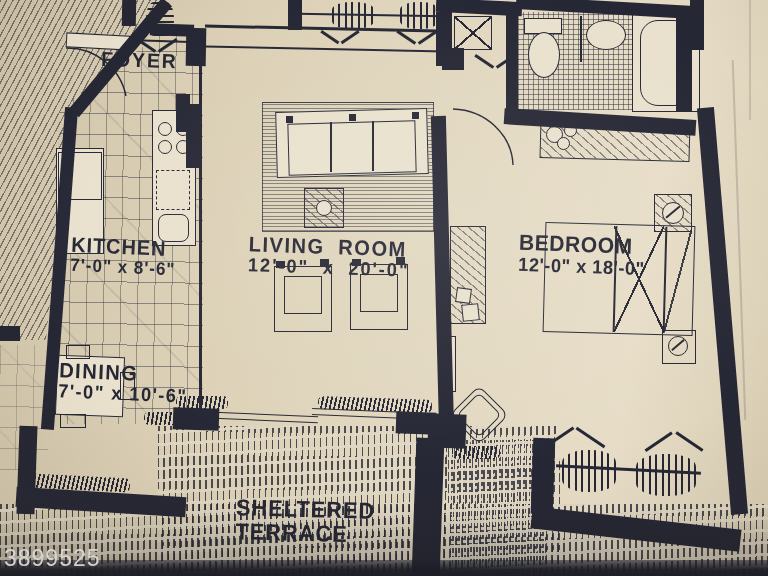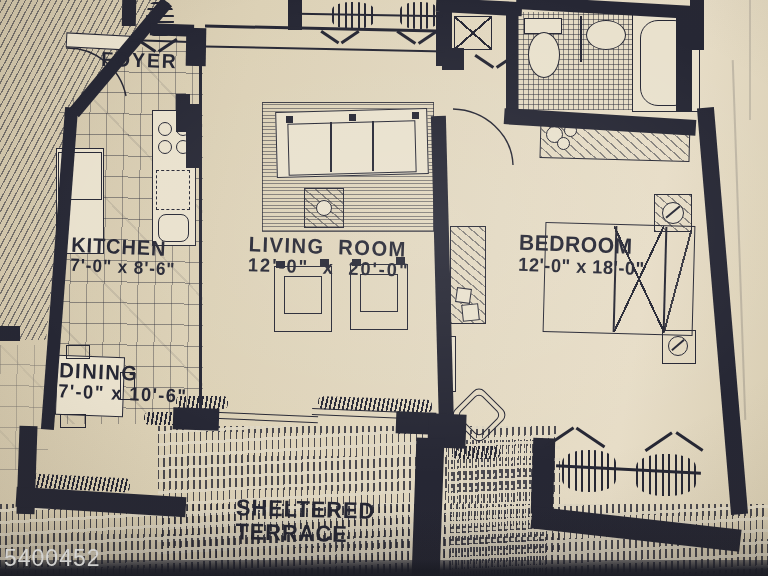--- a/index.html
+++ b/index.html
@@ -239,14 +239,14 @@
     <span>BEDROOM</span>
     <span class="dims" style="font-size:19px;">12'-0" x 18'-0"</span>
   </div>
   <div class="room-label" style="left:232px;top:498px;font-size:23px;letter-spacing:1px;transform:rotate(1.5deg) scaleX(.95);">
     <span>SHELTERED</span>
     <span class="dims">TERRACE</span>
   </div>
 
   <div id="vignette"></div>
   <div id="bottom-band"></div>
-  <div id="watermark">5400452</div>
+  <div id="watermark">3899525</div>
 </div>
 
 </body></html>

